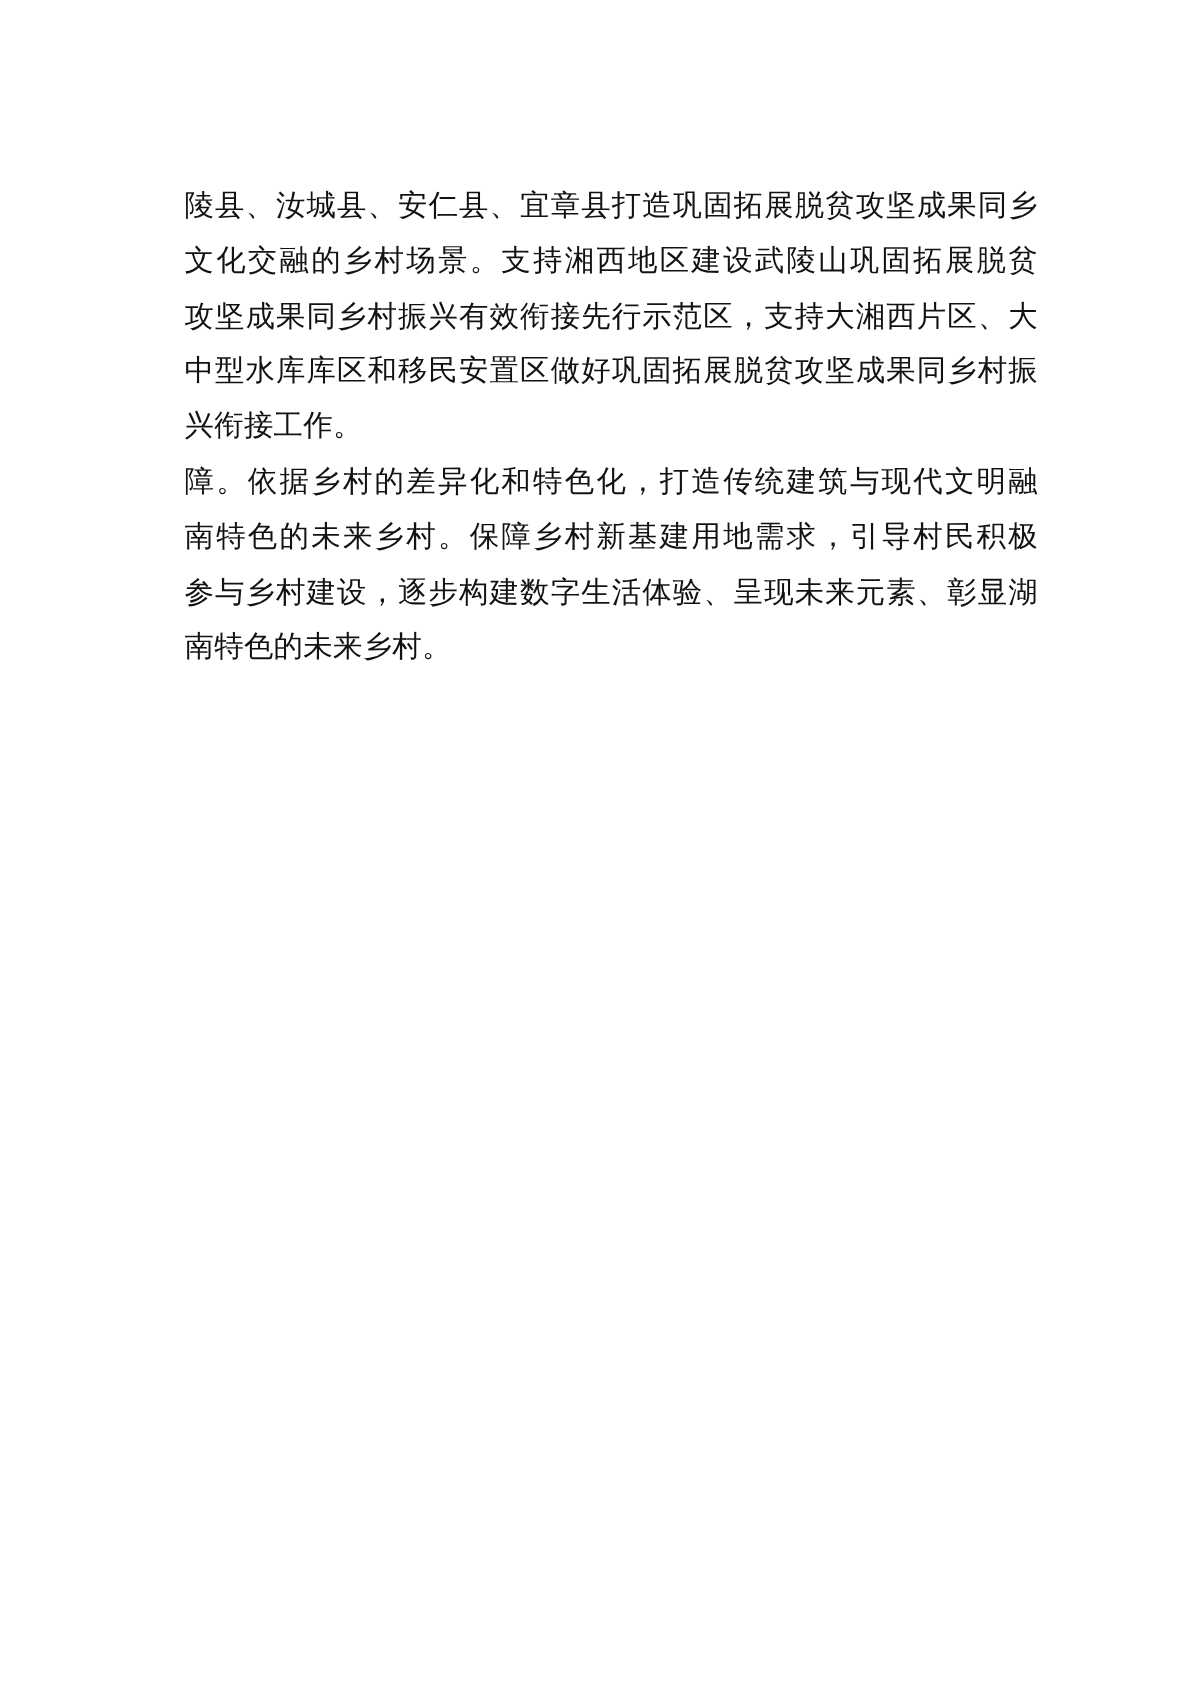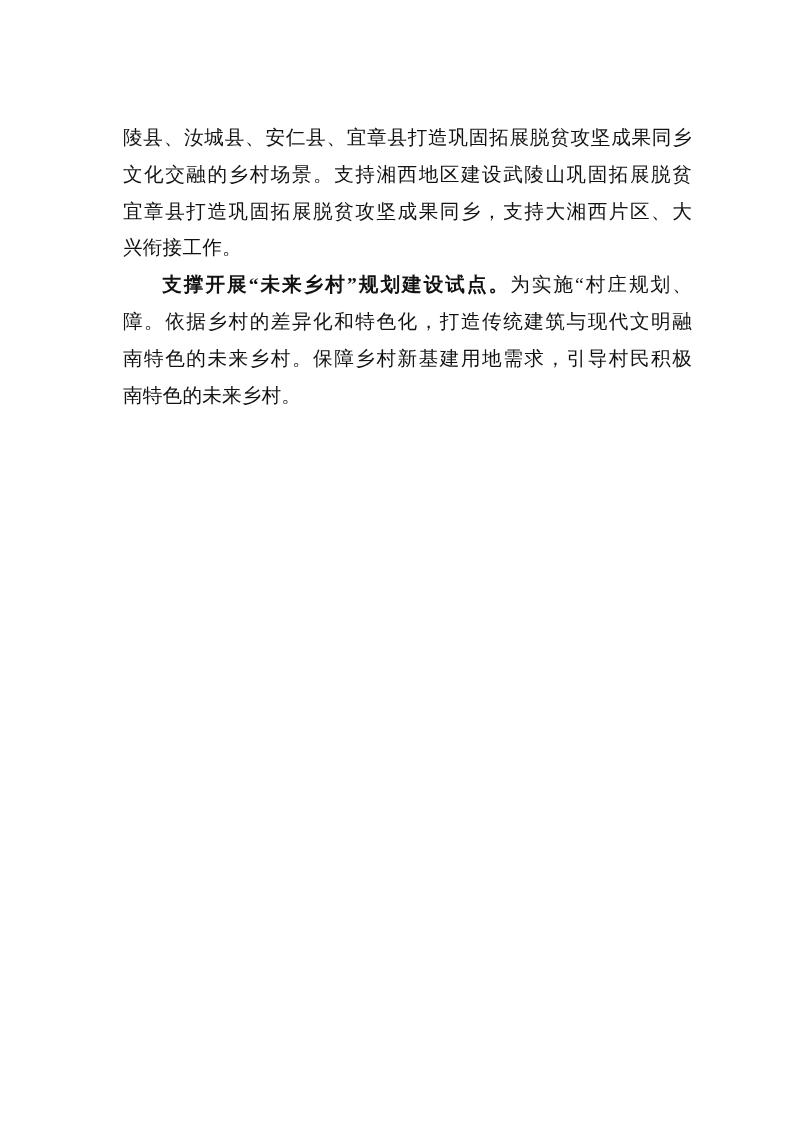--- a/index.html
+++ b/index.html
@@ -64,28 +64,29 @@
 </head>
 <body>
 
 <div class="page">
 
   <div class="text-block">
 
     <div class="para">
       <span class="line">陵县、汝城县、安仁县、宜章县打造巩固拓展脱贫攻坚成果同乡</span>
       <span class="line">文化交融的乡村场景。支持湘西地区建设武陵山巩固拓展脱贫</span>
-      <span class="line">宜章县打造巩固拓展脱贫攻坚成果同乡，支持大湘西片区、大</span>
+      <span class="line">攻坚成果同乡村振兴有效衔接先行示范区，支持大湘西片区、大</span>
+      <span class="line">中型水库库区和移民安置区做好巩固拓展脱贫攻坚成果同乡村振</span>
       <span class="line last">兴衔接工作。</span>
     </div>
 
     <div class="para">
-      <span class="line indent"><span class="bold">支撑开展“未来乡村”规划建设试点。</span><span>为实施“村庄规划、</span></span>
       <span class="line">障。依据乡村的差异化和特色化，打造传统建筑与现代文明融合、</span>
       <span class="line">南特色的未来乡村。保障乡村新基建用地需求，引导村民积极</span>
+      <span class="line">参与乡村建设，逐步构建数字生活体验、呈现未来元素、彰显湖</span>
       <span class="line last">南特色的未来乡村。</span>
     </div>
 
   </div>
 
   <div class="page-number">
     <span>47</span>
   </div>
 
 </div>

